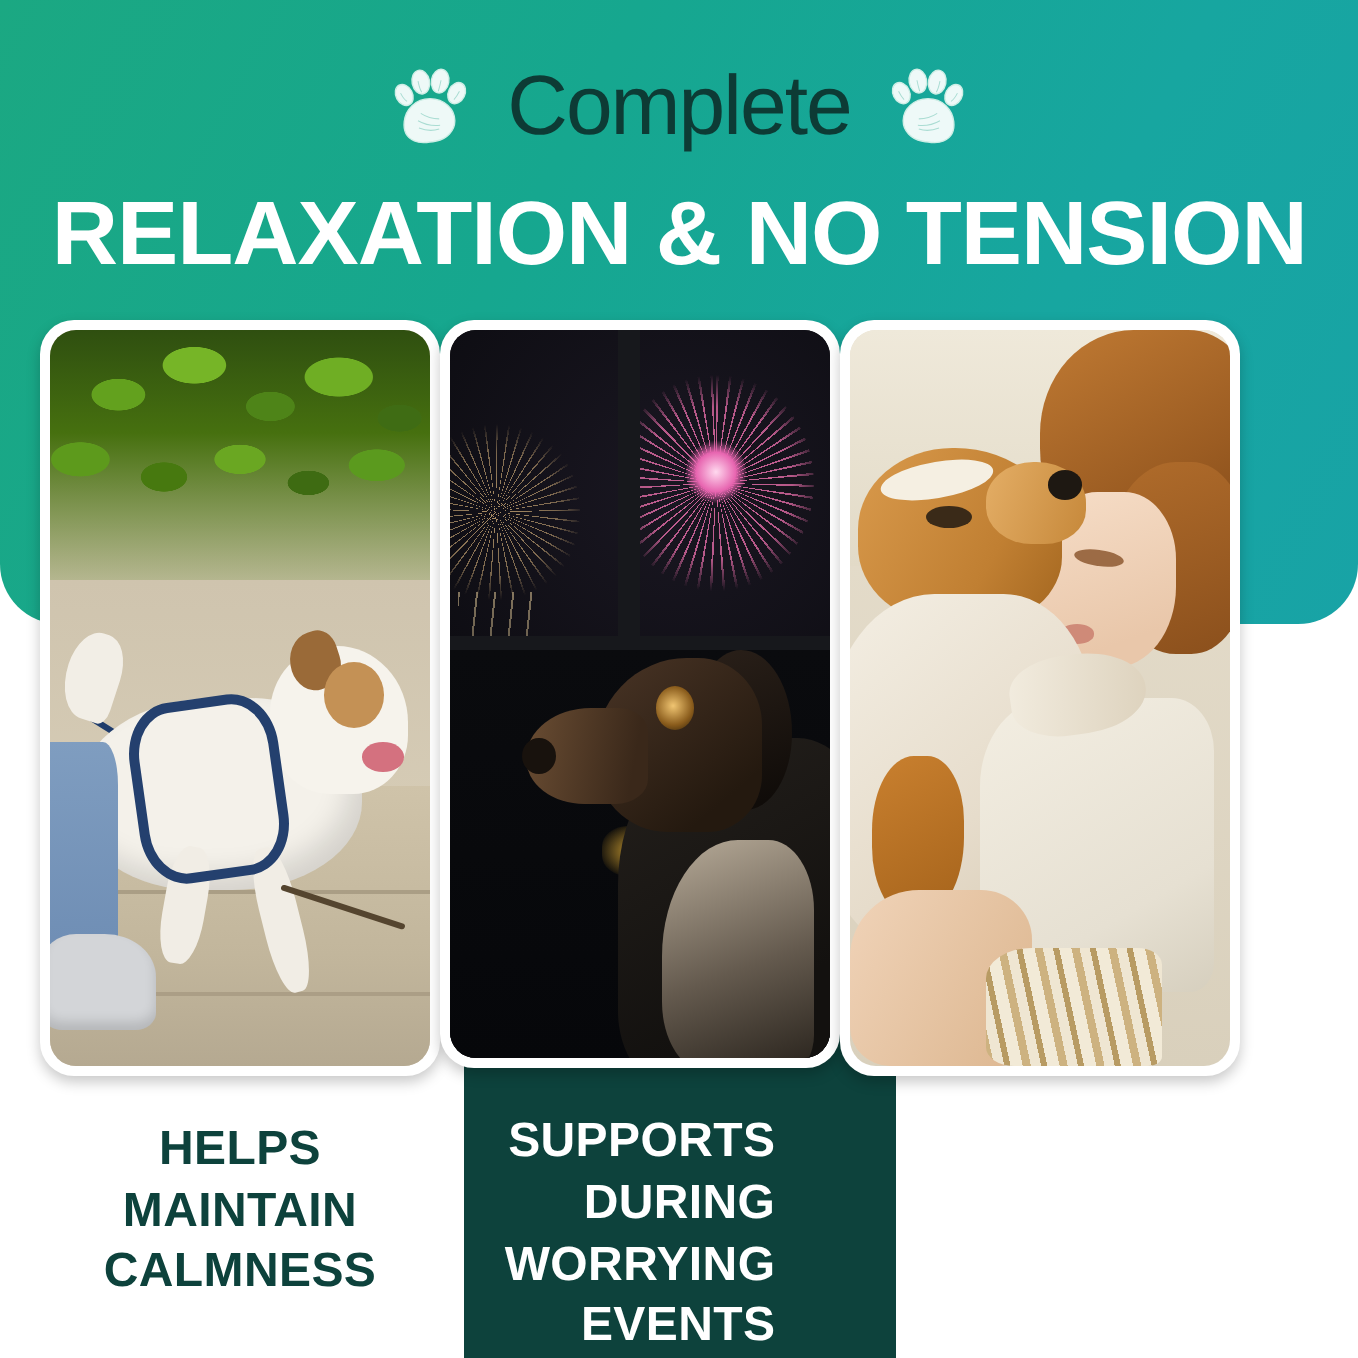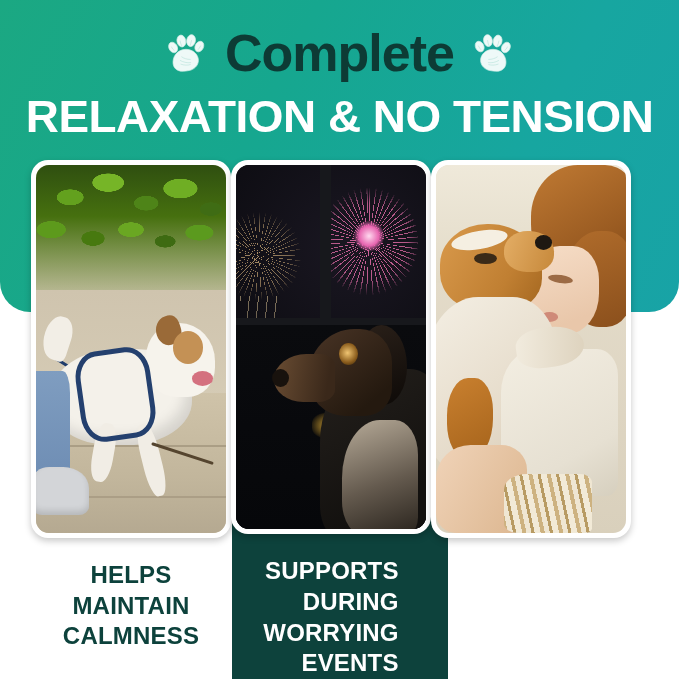--- a/index.html
+++ b/index.html
@@ -65,22 +65,22 @@
     box-sizing: border-box;
   }
   .title-row {
     display: flex;
     align-items: center;
     justify-content: center;
     gap: 16px;
     height: 74px;
   }
   .title-main {
-    font-size: 52px;
-    font-weight: 700;
+    font-size: 42px;
+    font-weight: 400;
     letter-spacing: -1px;
     color: #0d3b35;
     line-height: 1;
     white-space: nowrap;
   }
   .paw {
     width: 46px;
     height: 46px;
     flex: 0 0 auto;
     display: block;
@@ -102,21 +102,21 @@
   
   .columns {
     position: absolute;
     left: 0;
     top: 160px;
     width: 606px;
     height: 519px;
     z-index: 6;
     display: flex;
     justify-content: space-between;
-    padding: 0 31px;
+    padding: 0 20px;
     box-sizing: border-box;
   }
   .col {
     width: 200px;
     display: flex;
     flex-direction: column;
     align-items: center;
   }
   .col-mid { width: 200px; }
 

